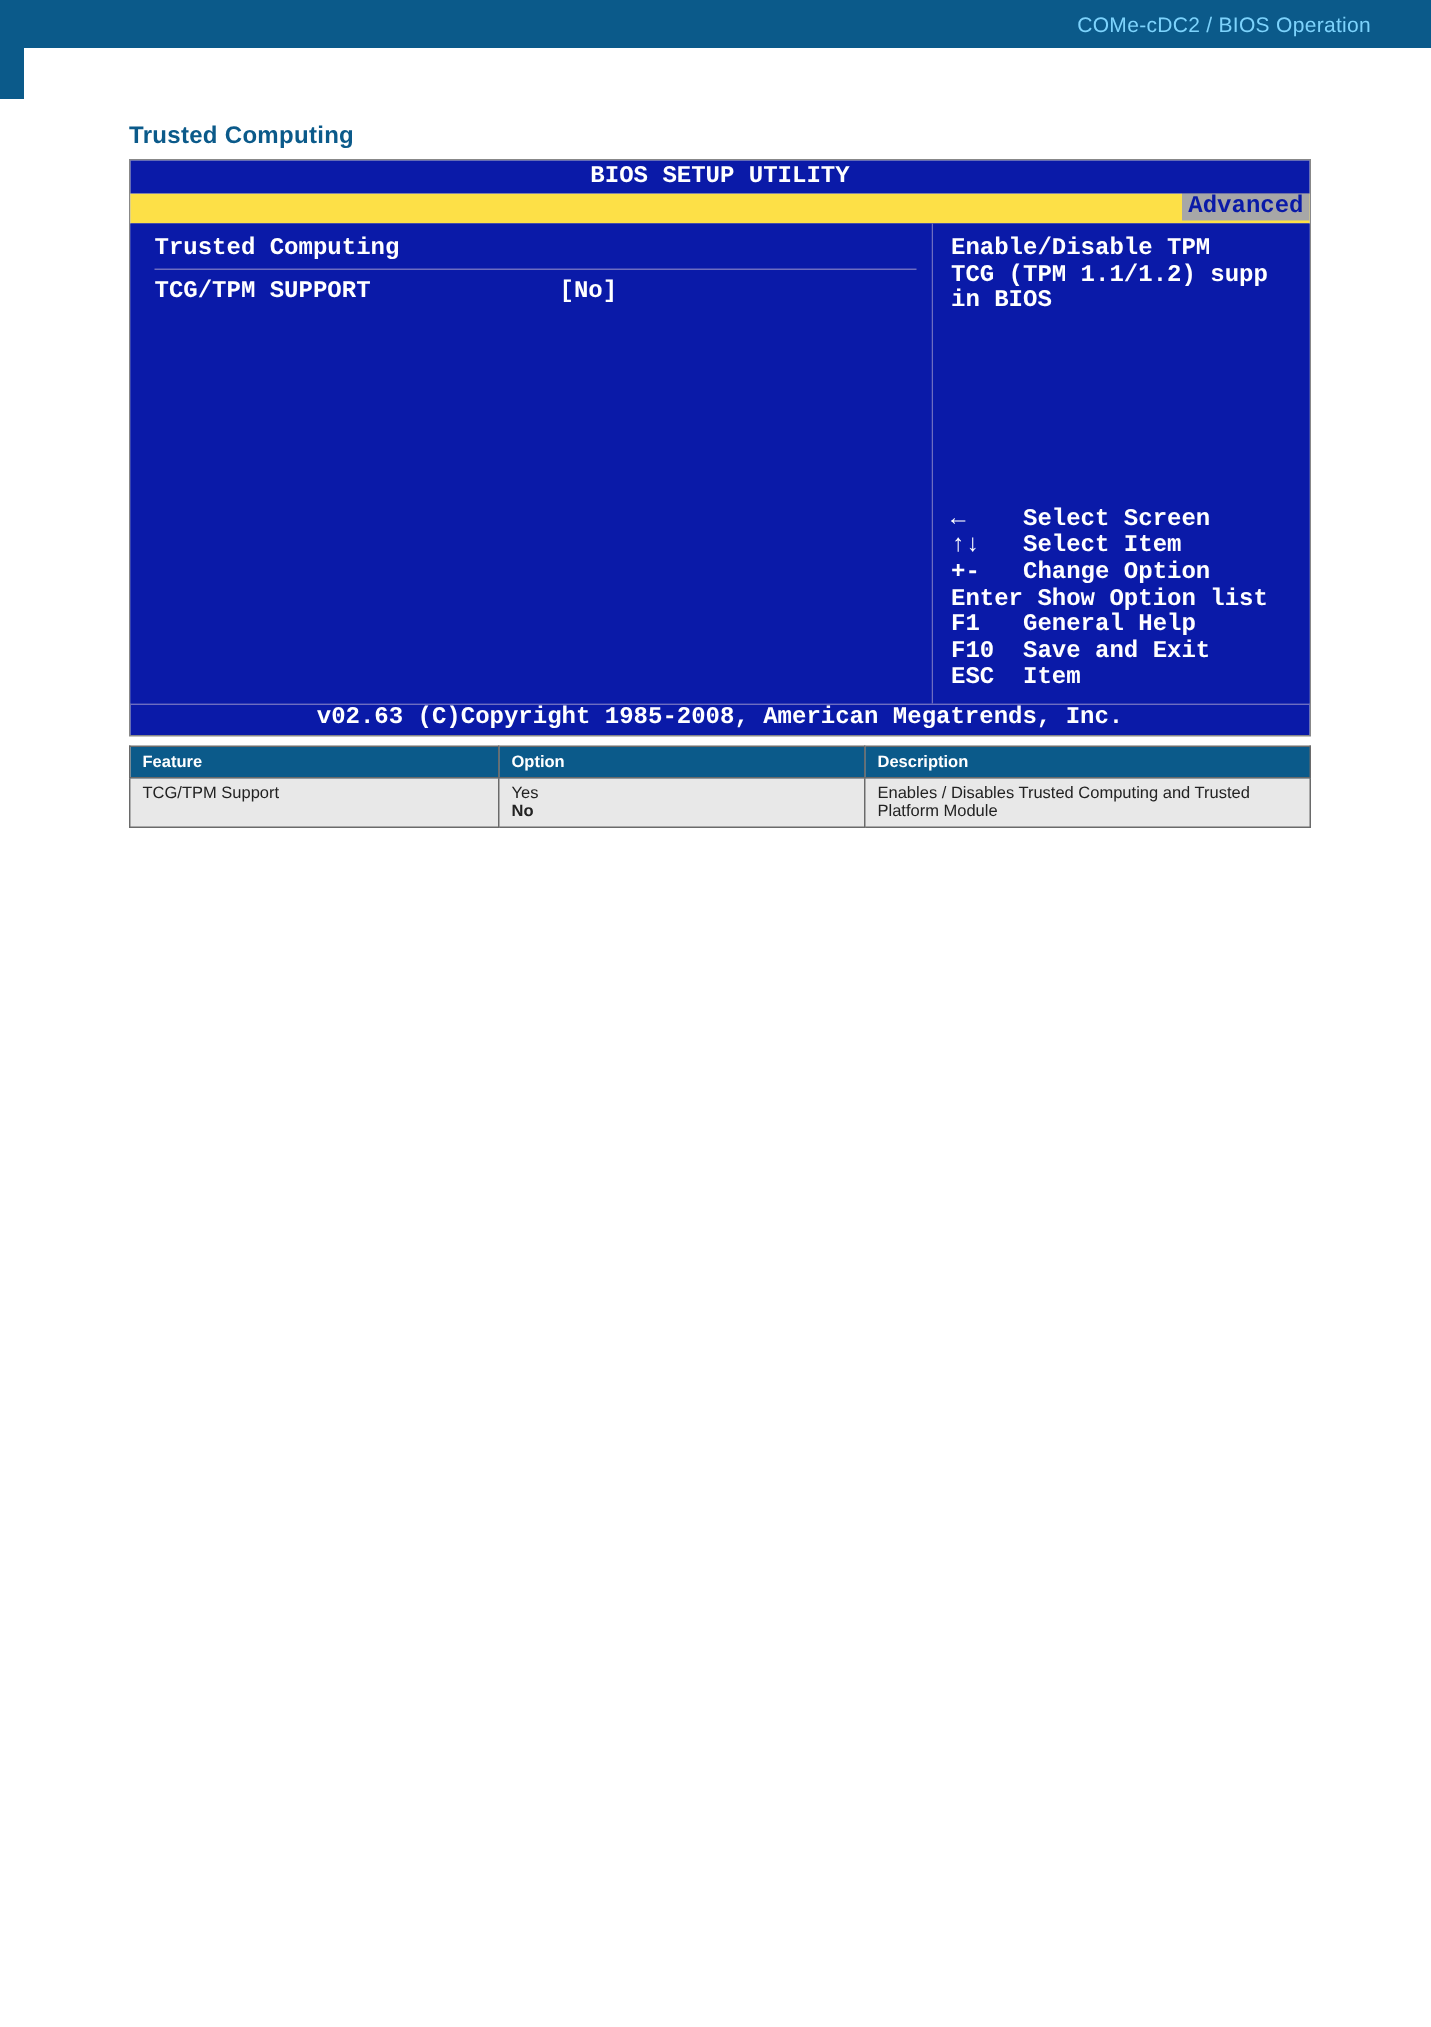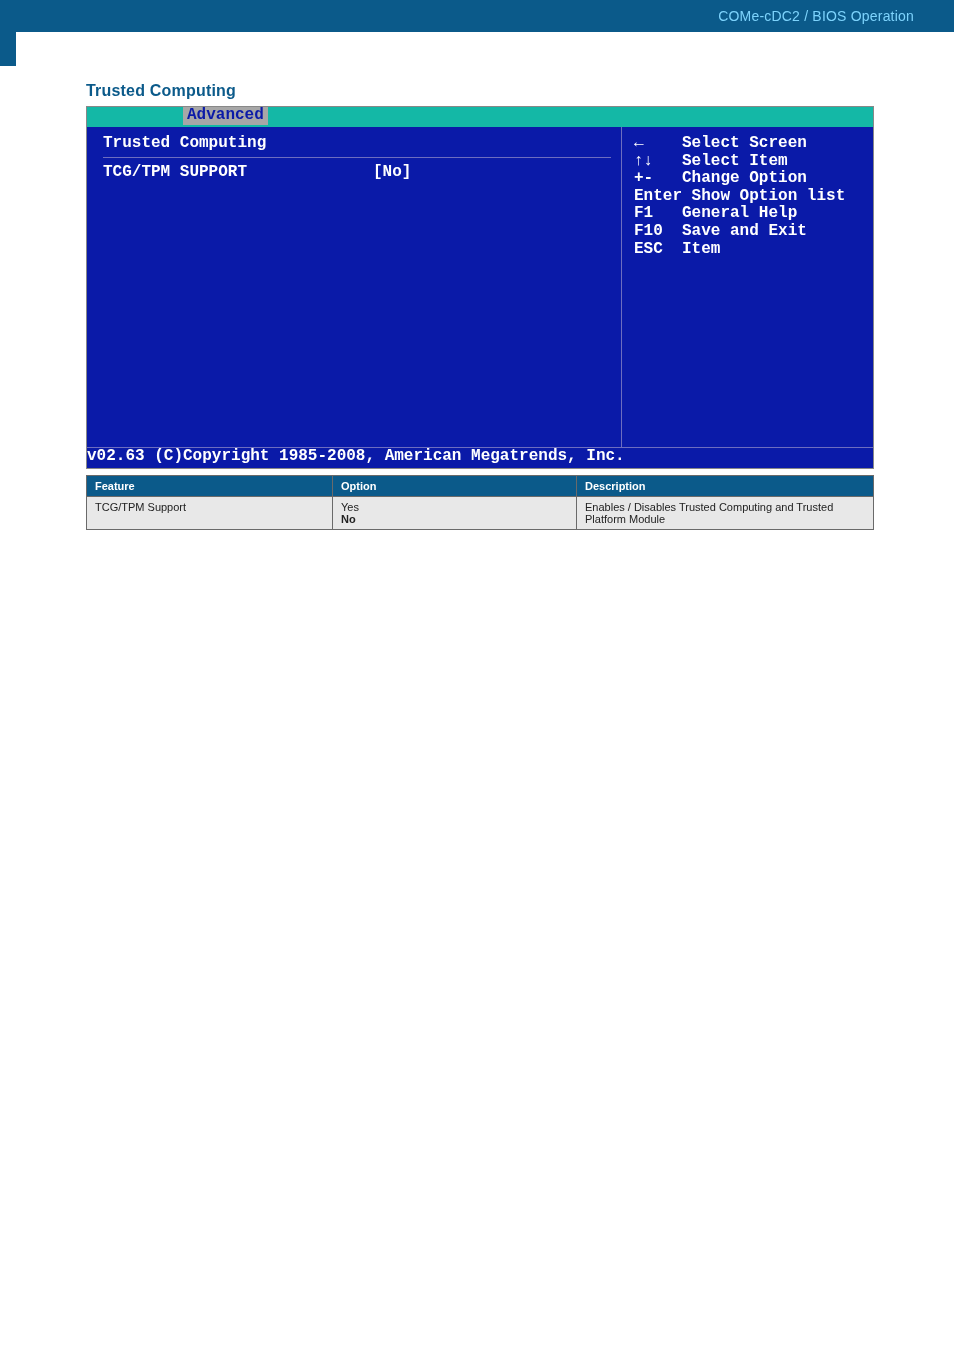--- a/index.html
+++ b/index.html
@@ -11,33 +11,33 @@
   .header-text { color: #7dd3fc; font-size: 14px; font-family: "Arial Narrow", Arial, sans-serif; letter-spacing: 0.2px; }
   .left-stripe { position: absolute; left: 0; top: 32px; width: 16px; height: 34px; background: #0b5a8a; }
 
   
   .content { padding: 50px 80px 0 86px; }
   .section-title { color: #0b5a8a; font-weight: bold; font-size: 16px; margin-bottom: 6px; font-family: "Arial Narrow", Arial, sans-serif; letter-spacing: 0.2px; }
 
   
   .bios-box { width: 788px; border: 1px solid #888; font-family: "Courier New", monospace; font-weight: bold; font-size: 16px; line-height: 1.1; }
   .bios-topbar { background: #0a1aa8; color: #fff; text-align: center; padding: 2px 0 0 0; height: 22px; position: relative; }
-  .bios-tabrow { background: #14b8a6; color: #c8c8c8; height: 20px; padding-left: 96px; }
+  .bios-tabrow { background: #fde047; color: #c8c8c8; height: 20px; padding-left: 96px; text-align: right; }
   .tab-advanced { background: #a7a7a7; color: #0a1aa8; padding: 0 4px; display: inline-block; }
   .bios-body { display: flex; background: #0a1aa8; height: 320px; }
   .bios-left { flex: 1; background: #0a1aa8; color: #fff; padding: 8px 10px 8px 16px; position: relative; }
   .bios-left .hr { border: none; border-top: 1px solid #6d6dc0; margin: 4px 0 6px 0; }
   .bios-left .sel-row { color: #fff; display: flex; }
   .bios-left .sel-label { color: #fff; width: 270px; }
   .bios-left .sel-val { color: #fff; }
   .bios-left .heading { color: #fff; }
   .bios-right { width: 252px; border-left: 1px solid #6d6dc0; background: #0a1aa8; color: #fff; padding: 8px 10px 8px 12px; display: flex; flex-direction: column; justify-content: space-between; }
   .help-top div { white-space: pre; }
   .keyhelp div { white-space: pre; }
-  .bios-footer { background: #0a1aa8; color: #fff; text-align: left; border-top: 1px solid #6d6dc0; padding: 0 0 20px 0; height: 20px; }
+  .bios-footer { background: #0a1aa8; color: #fff; text-align: center; border-top: 1px solid #6d6dc0; padding: 0 0 20px 0; height: 20px; }
   .bios-footer span { color: #fff; }
 
   
   .feat-table { width: 788px; border-collapse: collapse; margin-top: 6px; font-size: 11px; font-family: "Arial Narrow", Arial, sans-serif; }
   .feat-table th { background: #0b5a8a; color: #fff; text-align: left; padding: 4px 8px; font-weight: bold; border: 1px solid #6a6a6a; }
   .feat-table td { background: #e8e8e8; color: #222; padding: 4px 8px; border: 1px solid #6a6a6a; vertical-align: top; }
   .feat-table .col1 { width: 246px; }
   .feat-table .col2 { width: 244px; }
   .feat-table .bold { font-weight: bold; }
 
@@ -51,33 +51,41 @@
 
   <div class="header-bar">
     <span class="header-text">COMe-cDC2 / BIOS Operation</span>
   </div>
   <div class="left-stripe"></div>
 
   <div class="content">
     <div class="section-title">Trusted Computing</div>
 
     <div class="bios-box">
+      <div class="bios-topbar">
+        <span>BIOS SETUP UTILITY</span>
+      </div>
       <div class="bios-tabrow">
         <span class="tab-advanced">Advanced</span>
       </div>
       <div class="bios-body">
         <div class="bios-left">
           <div class="heading">Trusted Computing</div>
           <hr class="hr">
           <div class="sel-row">
             <span class="sel-label">TCG/TPM SUPPORT</span>
             <span class="sel-val">[No]</span>
           </div>
         </div>
         <div class="bios-right">
+          <div class="help-top">
+            <div>Enable/Disable TPM</div>
+            <div>TCG (TPM 1.1/1.2) supp</div>
+            <div>in BIOS</div>
+          </div>
           <div class="keyhelp">
             <div>←    Select Screen</div>
             <div>↑↓   Select Item</div>
             <div>+-   Change Option</div>
             <div>Enter Show Option list</div>
             <div>F1   General Help</div>
             <div>F10  Save and Exit</div>
             <div>ESC  Item</div>
           </div>
         </div>

